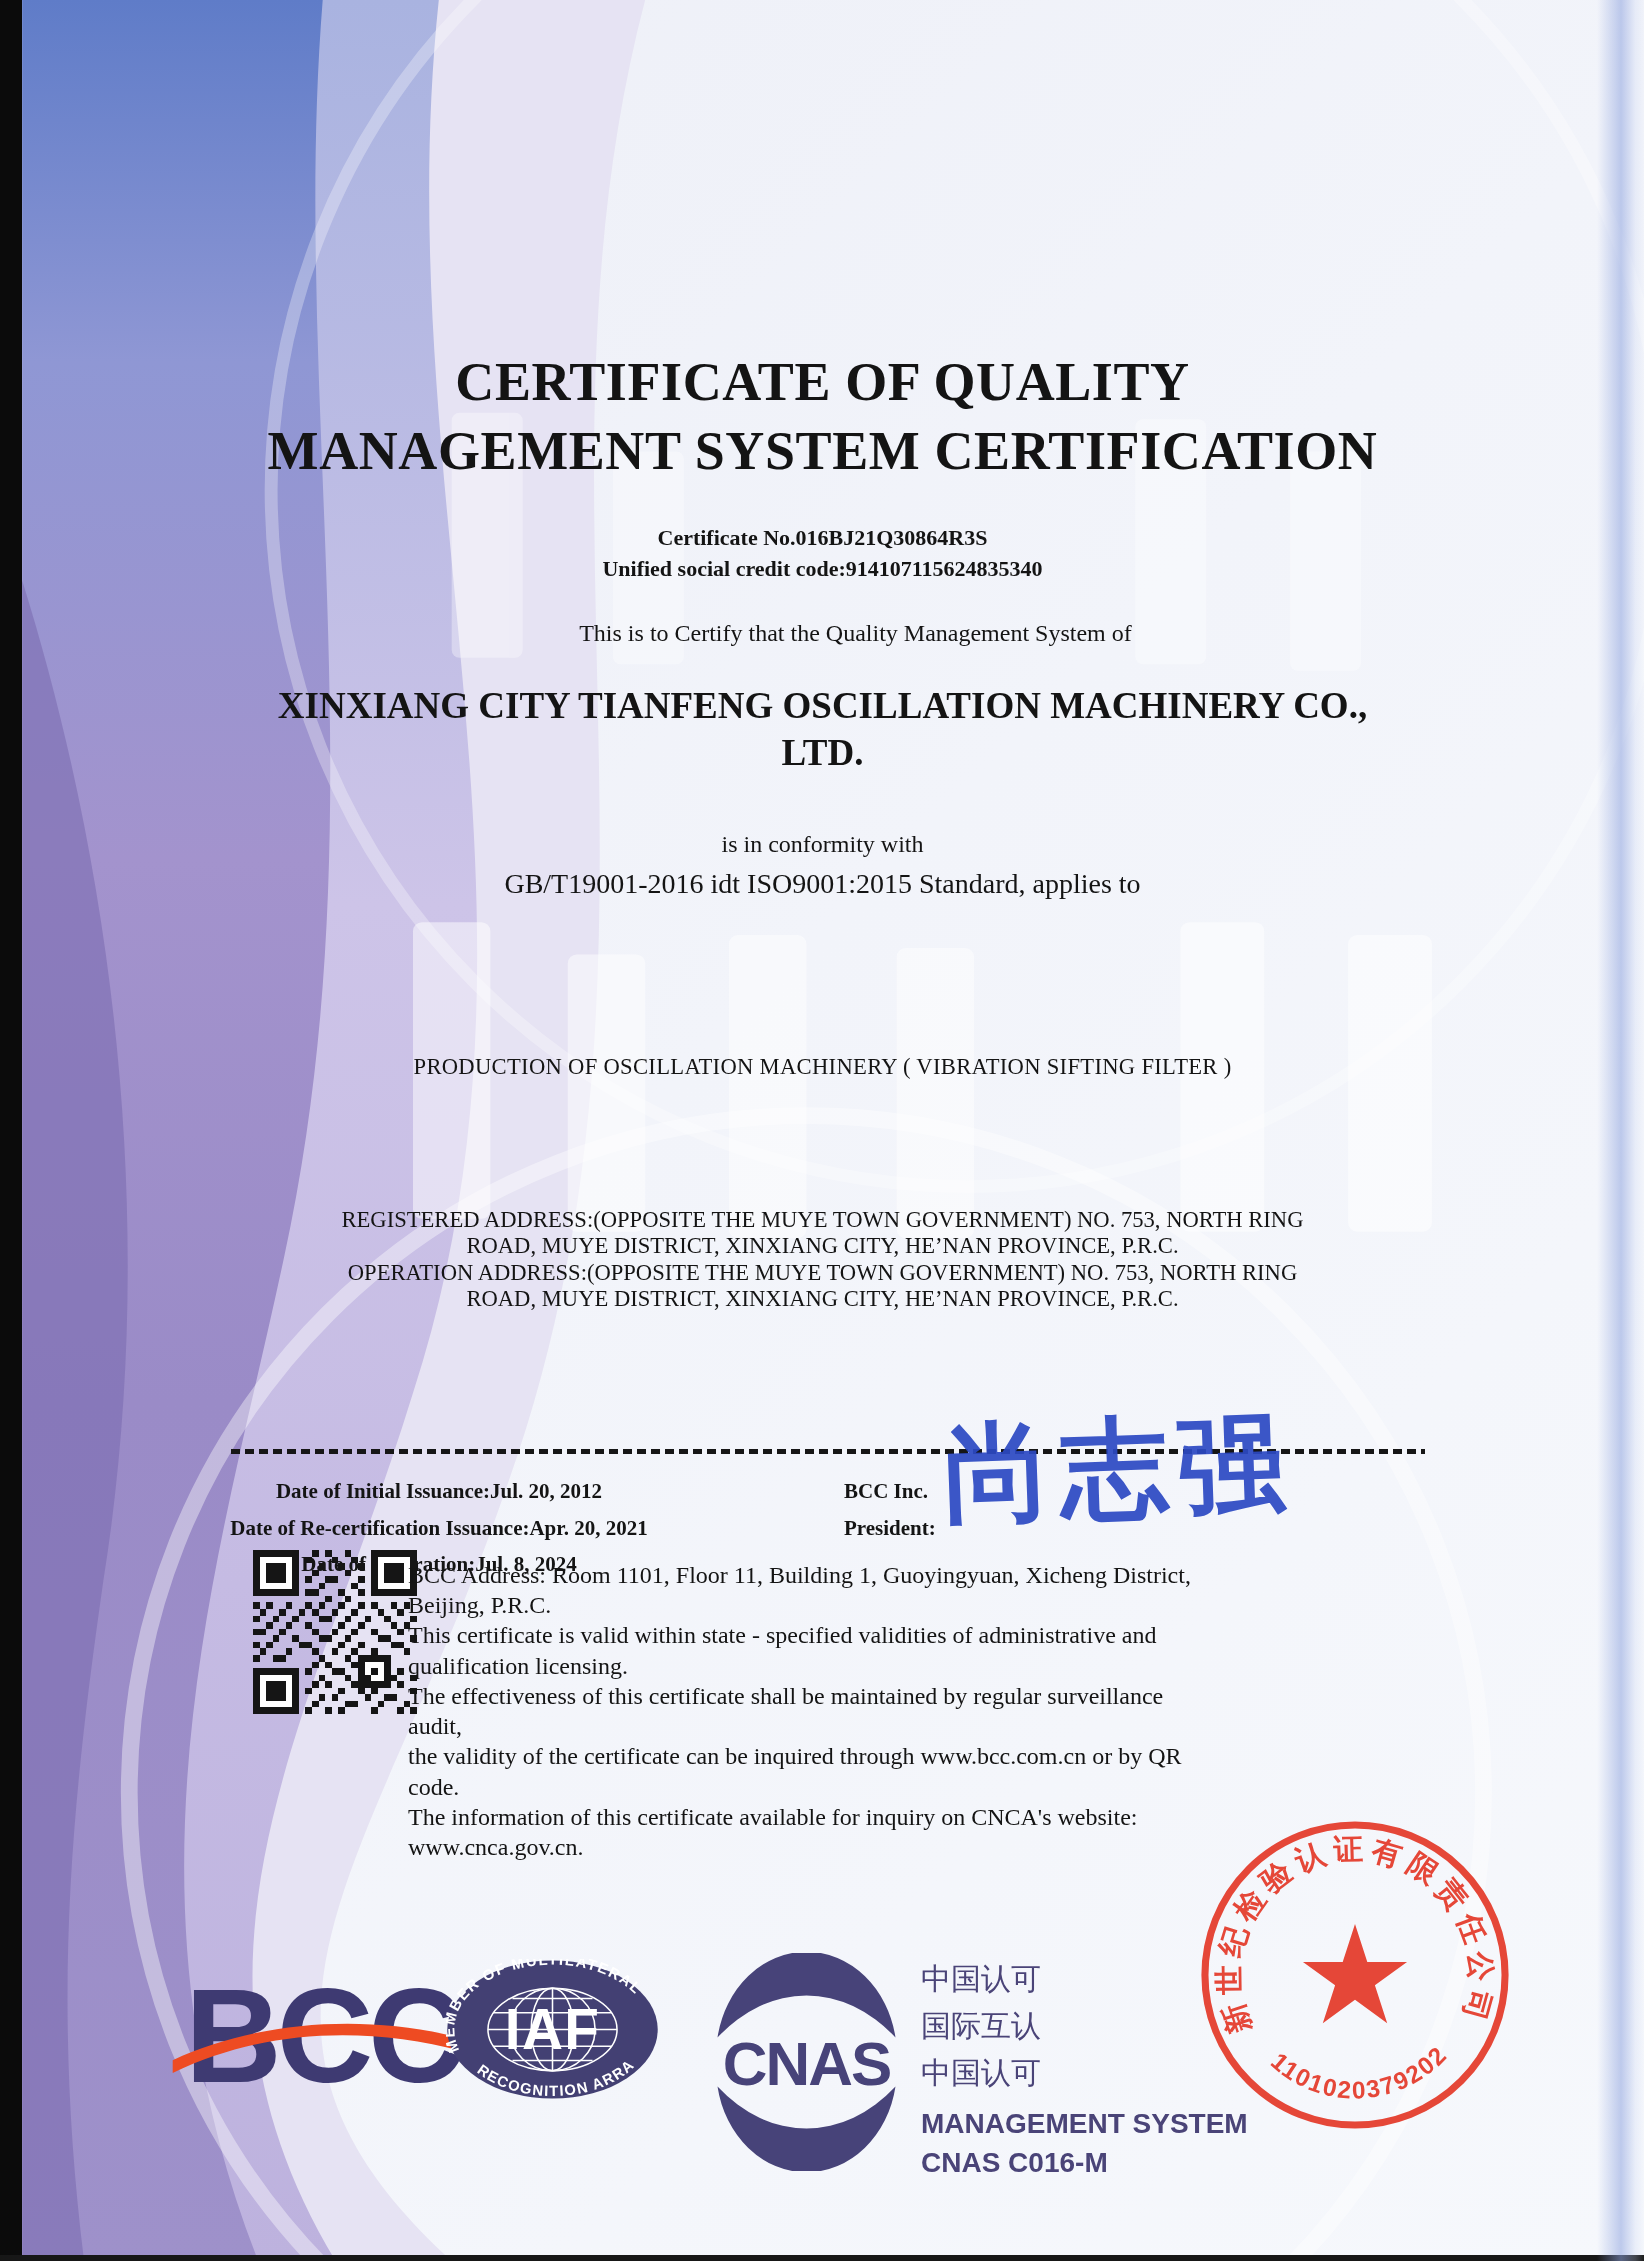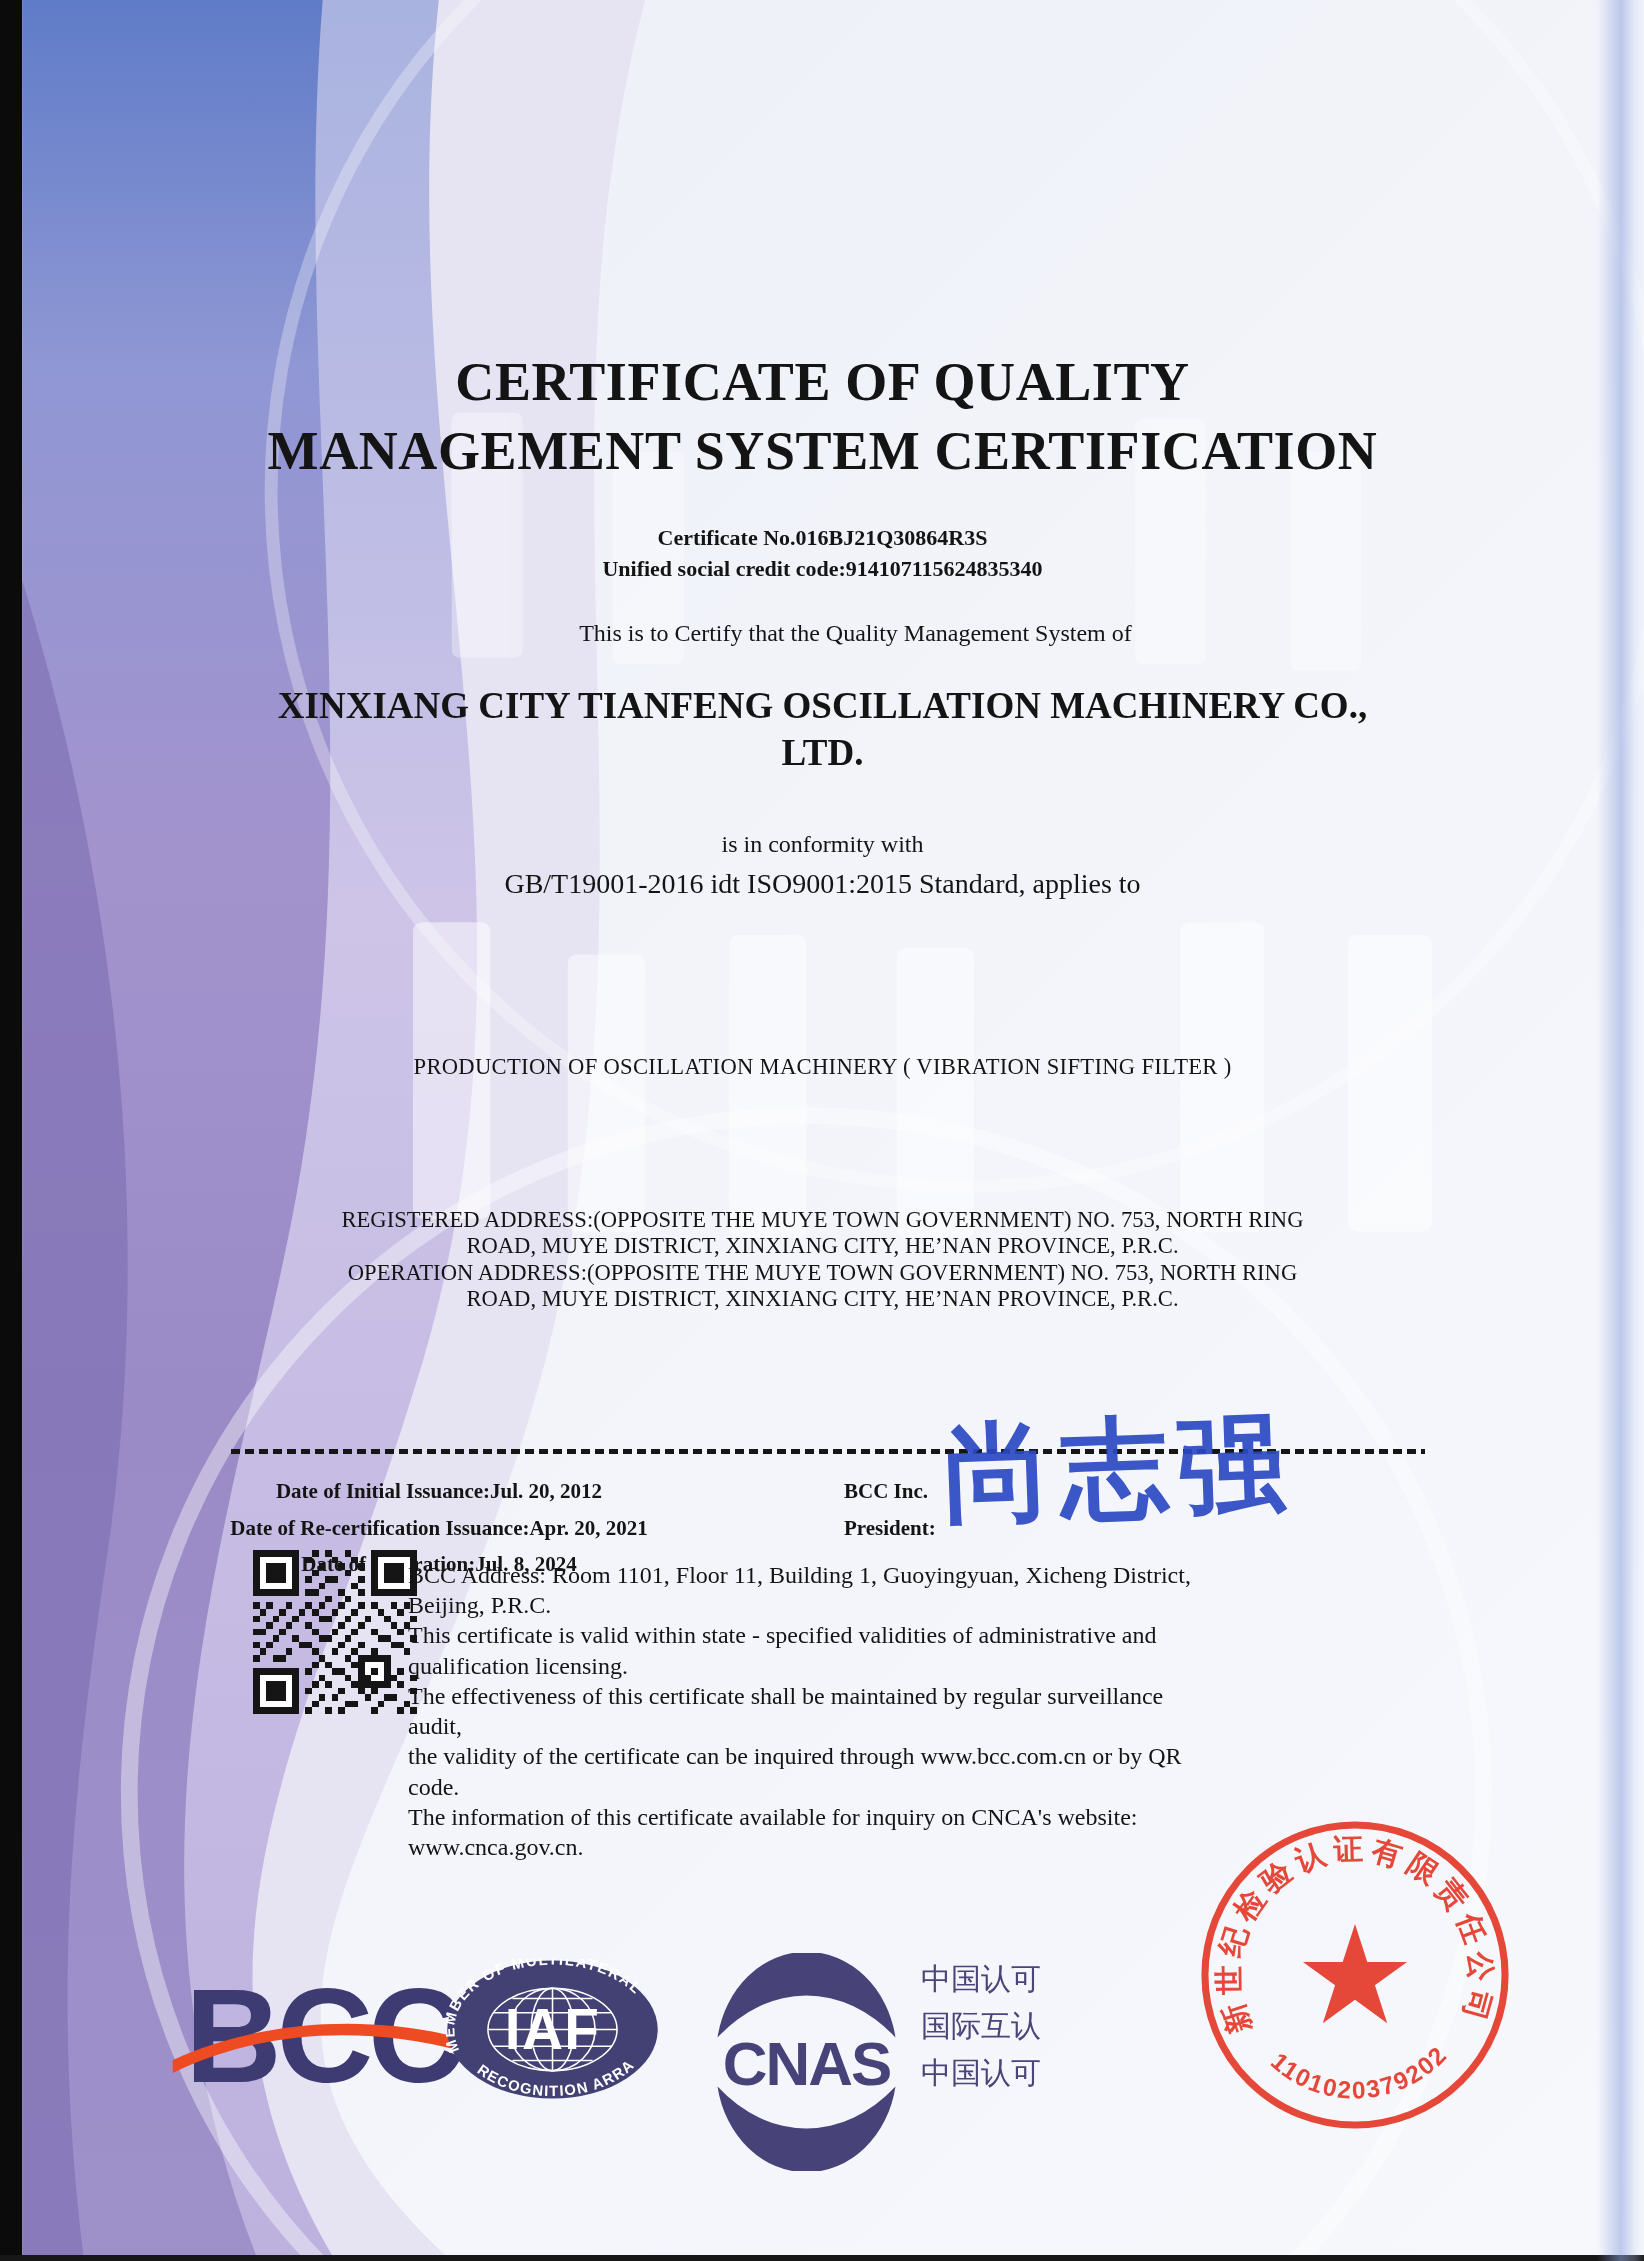--- a/index.html
+++ b/index.html
@@ -194,20 +194,24 @@
   <path d="M -138 38 A 140 160 0 0 0 138 38 A 225 310 0 0 1 -138 38 Z" fill="#474379"></path>
   <text x="0" y="36" text-anchor="middle" font-family="Liberation Sans, sans-serif" font-size="96" font-weight="bold" fill="#474379" letter-spacing="-3">CNAS</text>
 </svg>
 
 <div class="abs cnas-block">
   <div class="cnas-cn">
     <div>中国认可</div>
     <div>国际互认</div>
     <div>中国认可</div>
   </div>
+  <div class="cnas-en">
+    <div>MANAGEMENT SYSTEM</div>
+    <div>CNAS C016-M</div>
+  </div>
 </div>
 
 <svg class="abs stamp" width="322" height="322" viewBox="-250 -250 500 500">
   <defs>
     <path id="stampTop" d="M -155.9 90 A 180 180 0 1 1 155.9 90"></path>
     <path id="stampBottom" d="M -142 129 A 192 192 0 0 0 142 129"></path>
   </defs>
   <circle cx="0" cy="0" r="233" fill="none" stroke="#e43a2a" stroke-width="11"></circle>
   <polygon points="0,-85 19.1,-26.3 80.8,-26.3 30.9,10 50,68.8 0,32.5 -50,68.8 -30.9,10 -80.8,-26.3 -19.1,-26.3" fill="#e43a2a" transform="translate(0,6)"></polygon>
   <text font-size="46" fill="#e43a2a" letter-spacing="10" font-family="DejaVu Sans, sans-serif" font-weight="bold">

